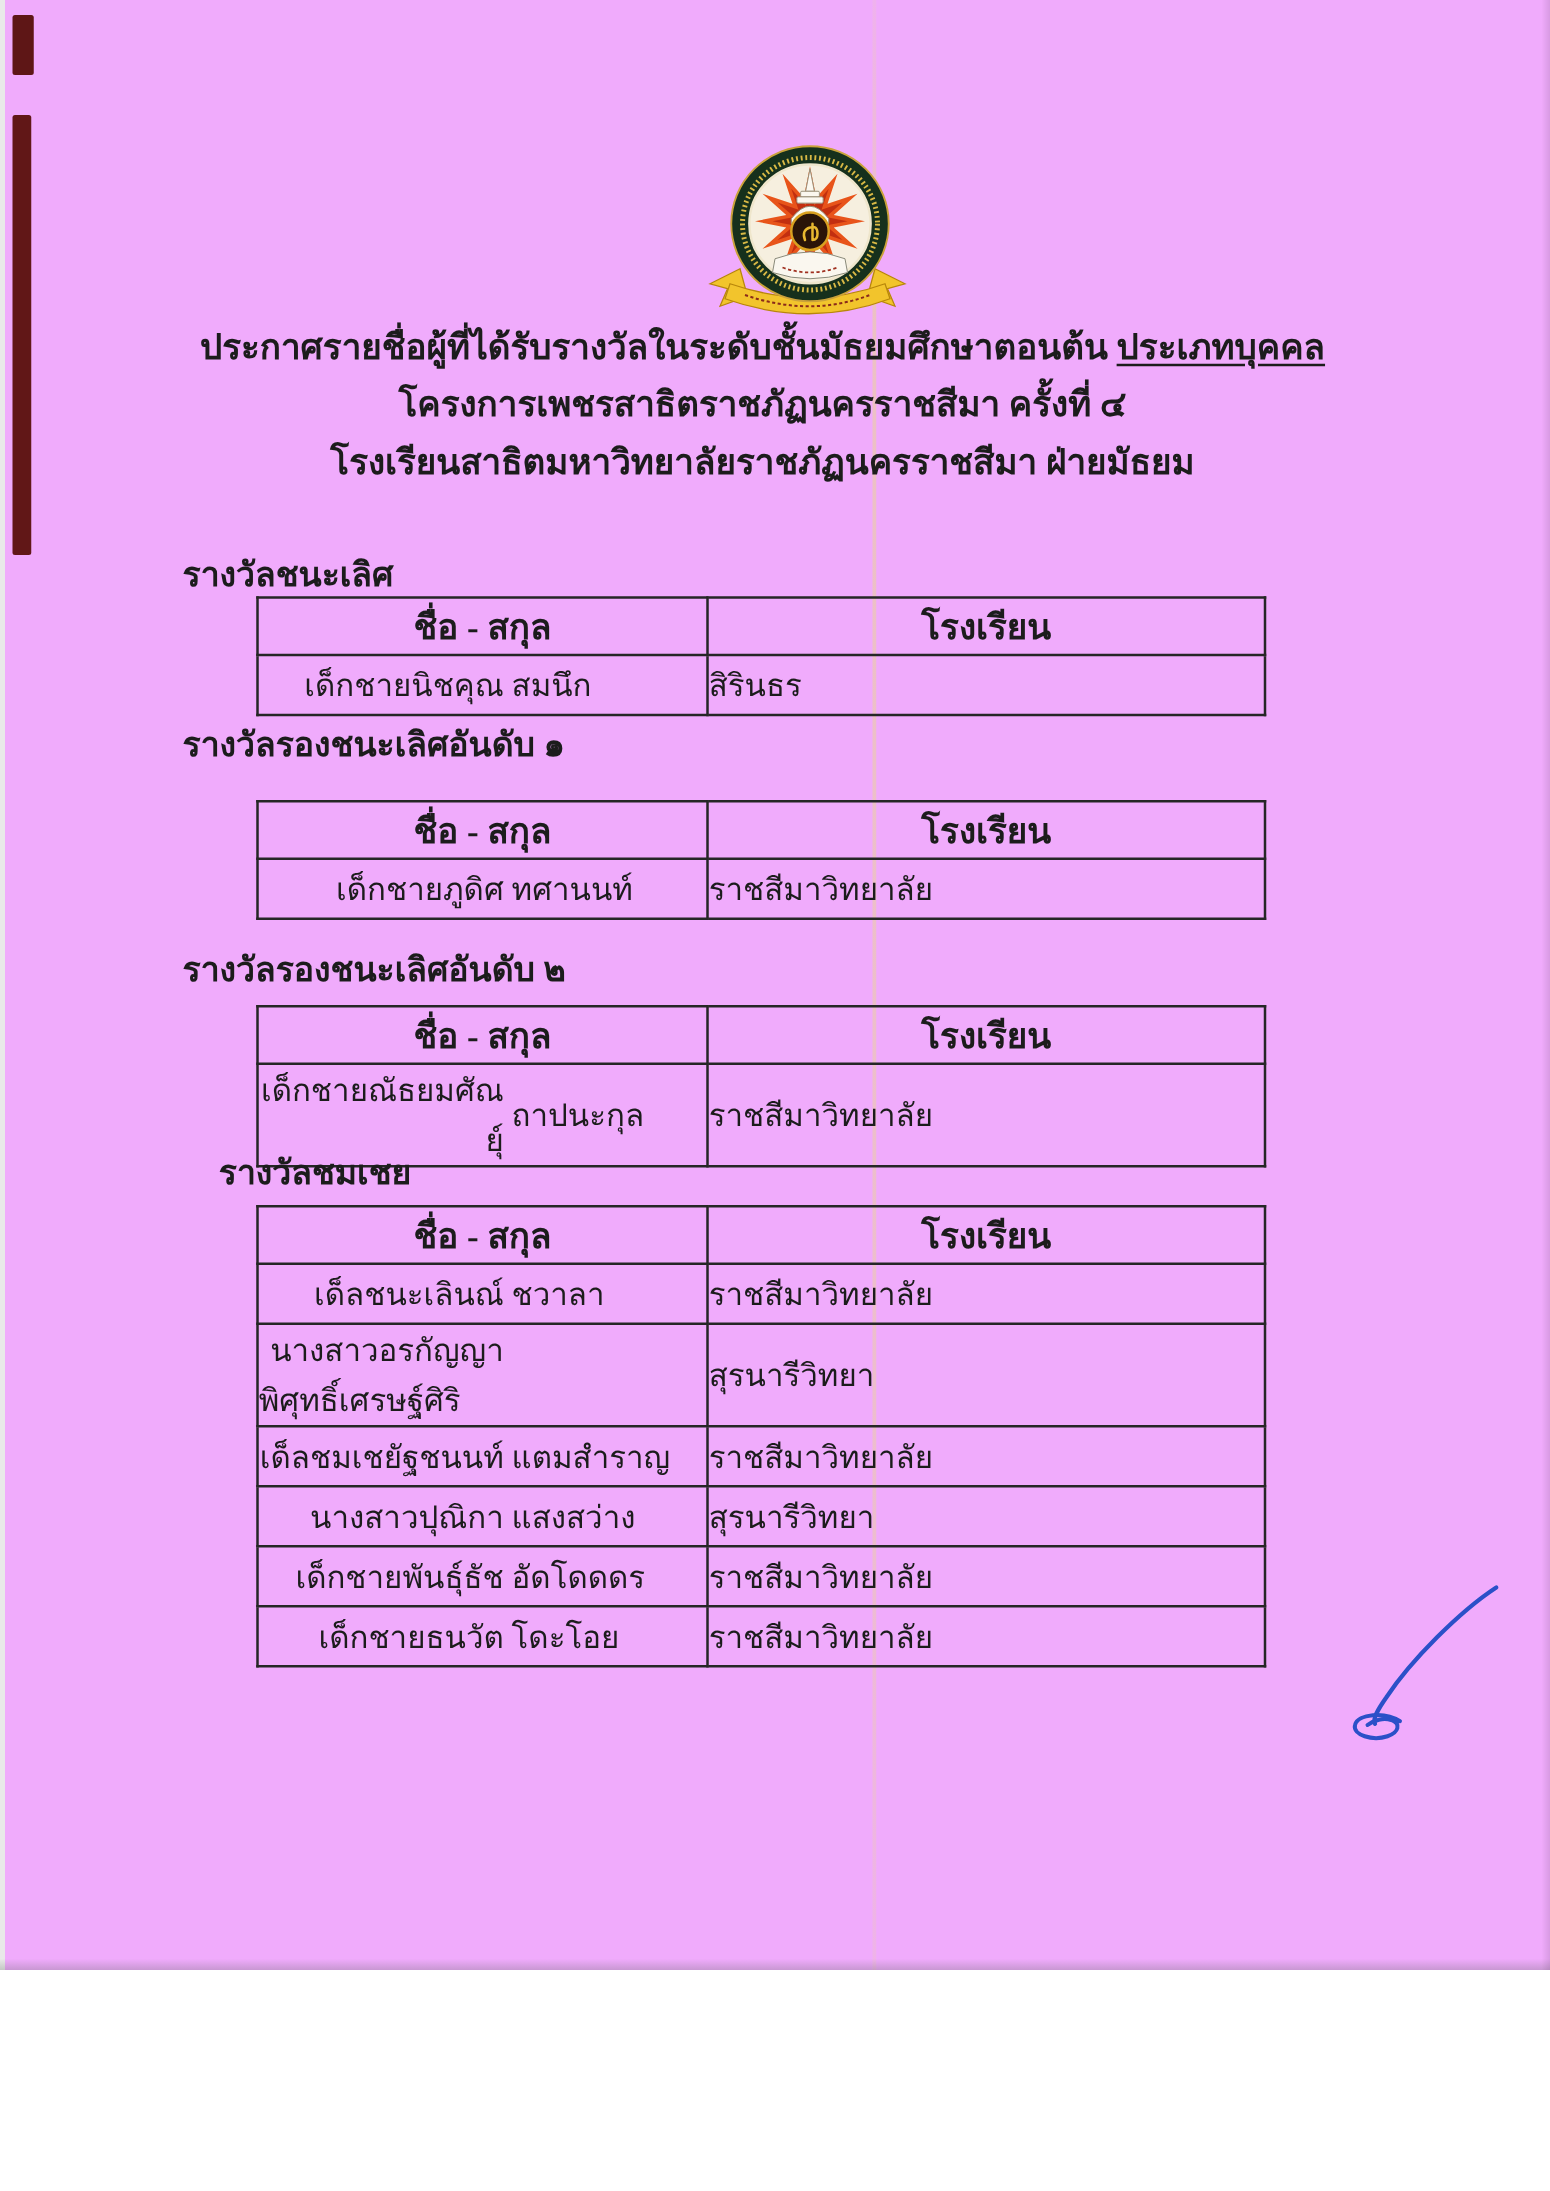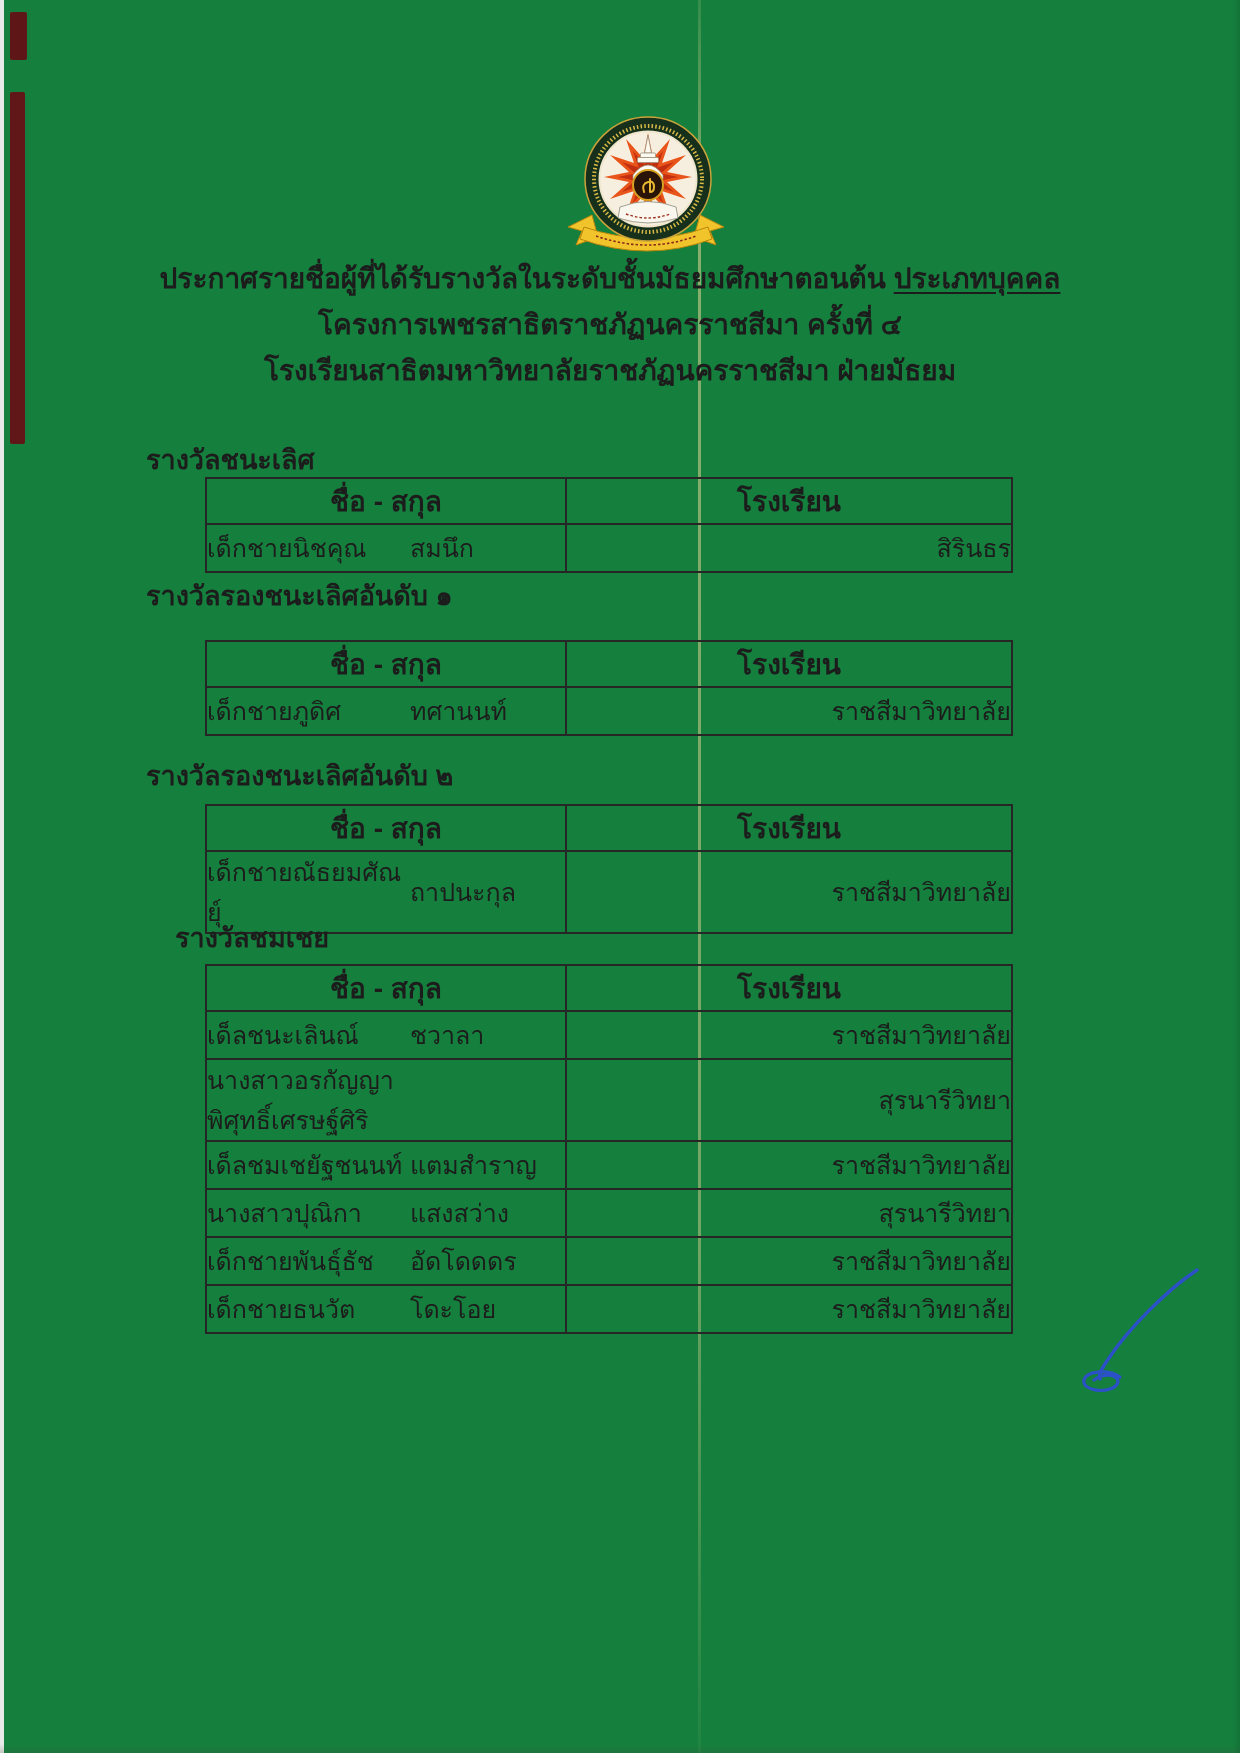--- a/index.html
+++ b/index.html
@@ -1,18 +1,18 @@
 <!DOCTYPE html>
 <html><head>
 <meta charset="utf-8">
 <style>
   html,body{margin:0;padding:0;background:#ffffff;}
   .page{
-    position:relative;width:1240px;height:1753px;background:#15803d;
-    font-family:Liberation Sans, sans-serif;color:#1c1c1c;
+    position:relative;width:1240px;height:1576px;background:#f0abfc;
+    font-family:Liberation Serif, serif;color:#1c1c1c;
     overflow:hidden;
   }
   
   .paper-left-edge{position:absolute;left:0;top:0;width:4px;height:1753px;background:#e9e9e9;}
   .scan-mark-top{position:absolute;left:10px;top:12px;width:17px;height:48px;background:#5e1616;border-radius:2px;}
   .scan-mark-long{position:absolute;left:10px;top:92px;width:15px;height:352px;background:#611717;border-radius:2px;}
   .fold-crease{position:absolute;left:698px;top:0;width:3px;height:1753px;
     background:linear-gradient(to bottom,rgba(236,216,160,.15),rgba(233,212,150,.55) 12%,rgba(233,212,150,.45) 70%,rgba(236,216,160,.05));}
   .right-edge-shadow{position:absolute;right:0;top:0;width:7px;height:1753px;background:linear-gradient(to right,rgba(0,0,0,0),rgba(0,0,0,.10));}
   .bottom-edge-shadow{position:absolute;left:0;bottom:0;width:1240px;height:9px;background:linear-gradient(to bottom,rgba(0,0,0,0),rgba(60,80,60,.22));}
@@ -32,23 +32,23 @@
   
   table.award{position:absolute;left:205px;width:806px;border-collapse:collapse;table-layout:fixed;
     font-size:25px;}
   table.award th,table.award td{border:2px solid #262626;padding:0;}
   table.award th{height:42px;font-size:28px;font-weight:bold;text-align:center;}
   table.award td{height:46px;}
   .t1{top:477px;} .t2{top:640px;} .t3{top:804px;} .t4{top:964px;}
   .t4 td{height:47px;}
   col.c-name{width:360px;} col.c-school{width:446px;}
   td.name-cell{padding-left:13px;}
-  td.name-cell .fname{display:inline-block;width:196px;vertical-align:middle;}
+  td.name-cell .fname{display:inline-block;width:196px;vertical-align:middle;text-align:right;}
   td.name-cell .lname{display:inline-block;vertical-align:middle;}
-  td.school-cell{text-align:right;margin-left:25px;}
+  td.school-cell{text-align:left;margin-left:25px;}
 
   
   .signature{position:absolute;left:1056px;top:1262px;width:150px;height:145px;}
 </style>
 </head>
 <body>
 
 <div class="page">
 
   <div class="paper-left-edge"></div>

